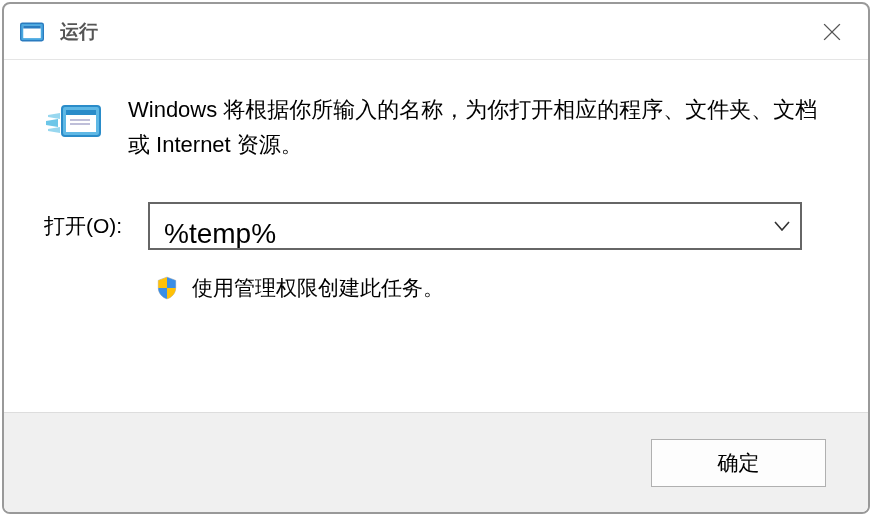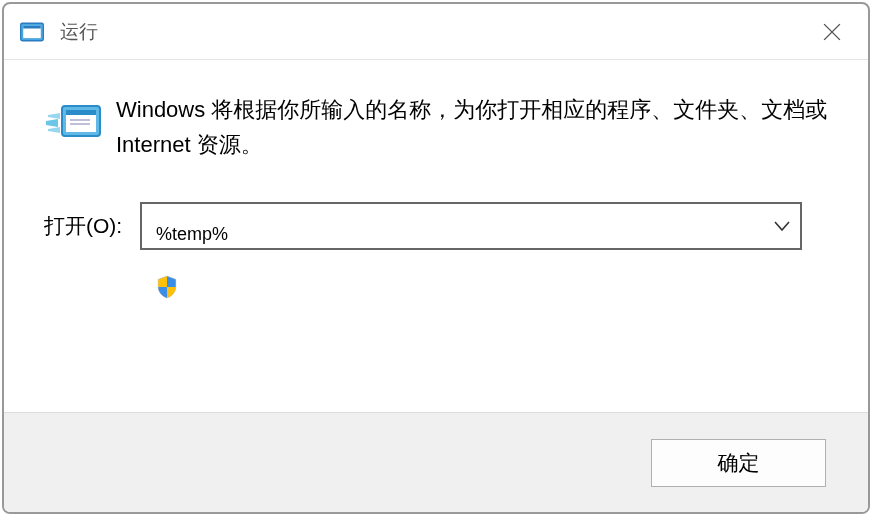--- a/index.html
+++ b/index.html
@@ -1,30 +1,30 @@
 <!DOCTYPE html>
 <html><head>
   <meta charset="utf-8">
   <style>
     * { margin:0; padding:0; box-sizing:border-box; }
     body { font-family:"Segoe UI","Microsoft YaHei",sans-serif; font-size:18px; color:#000; background:#fff; display:flex; justify-content:center; align-items:center; height:100vh; }
     .dialog { width:868px; height:512px; border:2px solid #999; border-radius:8px; background:#fff; display:flex; flex-direction:column; overflow:hidden; }
     .titlebar { height:56px; display:flex; align-items:center; padding:0 12px; border-bottom:1px solid #e5e5e5; }
     .titlebar-icon { width:32px; height:32px; margin-right:12px; display:flex; align-items:center; justify-content:center; }
-    .titlebar-title { font-size:19px; color:#555; }
+    .titlebar-title { font-size:19px; color:#555;font-weight:bold; }
     .titlebar-spacer { flex:1; }
     .close-btn { width:48px; height:48px; display:flex; align-items:center; justify-content:center; cursor:pointer; font-size:20px; color:#555; border-radius:4px; }
     .content { flex:1; padding:32px 40px 20px 40px; display:flex; flex-direction:column; }
-    .desc-row { display:flex; gap:12px; margin-bottom:40px; }
+    .desc-row { display:flex; gap:24px; margin-bottom:40px; }
     .desc-icon { width:60px; height:54px; flex-shrink:0; margin-top:4px; }
     .desc-text { font-size:22px; line-height:1.6; color:#000; }
-    .input-row { display:flex; align-items:center; gap:4px; margin-bottom:24px; margin-right:26px; }
+    .input-row { display:flex; align-items:center; gap:12px; margin-bottom:24px; margin-right:26px; }
     .input-label { font-size:21px; color:#000; width:92px; flex-shrink:0; }
     .combo { flex:1; position:relative; display:flex; align-items:center; }
-    .combo input { width:100%; height:48px; padding:16px 44px 0 14px; font-size:18px; border:2px solid #666; background:#fff; outline:none; }
+    .combo input { width:100%; height:48px; padding:16px 44px 0 14px; font-size:28px; border:2px solid #666; background:#fff; outline:none; }
     .combo-arrow { position:absolute; right:12px; top:50%; transform:translateY(-50%); pointer-events:none; color:#333; font-size:16px; }
     .admin-row { display:flex; align-items:center; gap:12px; padding-left:110px; }
     .shield { width:26px; height:26px; flex-shrink:0; }
     .admin-text { font-size:21px; color:#000; }
     .footer { height:100px; background:#f0f0f0; border-top:1px solid #ddd; display:flex; justify-content:flex-end; align-items:center; gap:24px; padding:0 42px; }
     .btn { min-width:175px; height:48px; background:#fdfdfd; border:1px solid #b0b0b0; font-size:21px; cursor:pointer; padding:0 24px; display:flex; align-items:center; justify-content:center; }
   </style>
 </head>
 <body>
 
@@ -80,20 +80,21 @@
     <div class="admin-row">
       <div class="shield">
         <svg viewBox="0 0 24 24" width="26" height="26">
           <path d="M12 2 L20 5 V12 C20 17 16 21 12 22 C8 21 4 17 4 12 V5 Z" fill="#fff" stroke="#888" stroke-width="0.5"></path>
           <path d="M12 2 L20 5 V12 L12 12 Z" fill="#3a8ee6"></path>
           <path d="M12 2 L4 5 V12 L12 12 Z" fill="#ffc107"></path>
           <path d="M4 12 L12 12 V22 C8 21 4 17 4 12 Z" fill="#3a8ee6"></path>
           <path d="M20 12 L12 12 V22 C16 21 20 17 20 12 Z" fill="#ffc107"></path>
         </svg>
       </div>
+      <div class="admin-text">使用管理权限创建此任务。</div>
     </div>
   </div>
 
   <div class="footer">
     <button class="btn">确定</button>
   </div>
 
 </div>
 
 </body></html>

